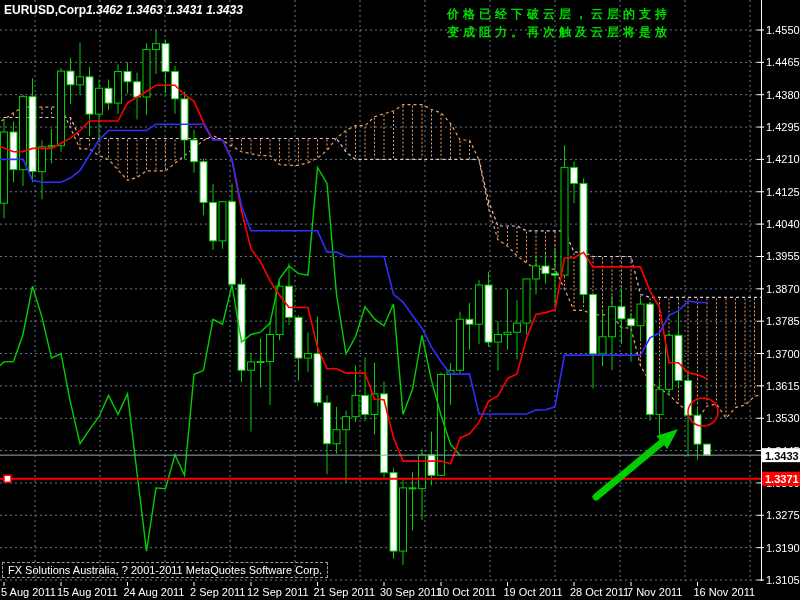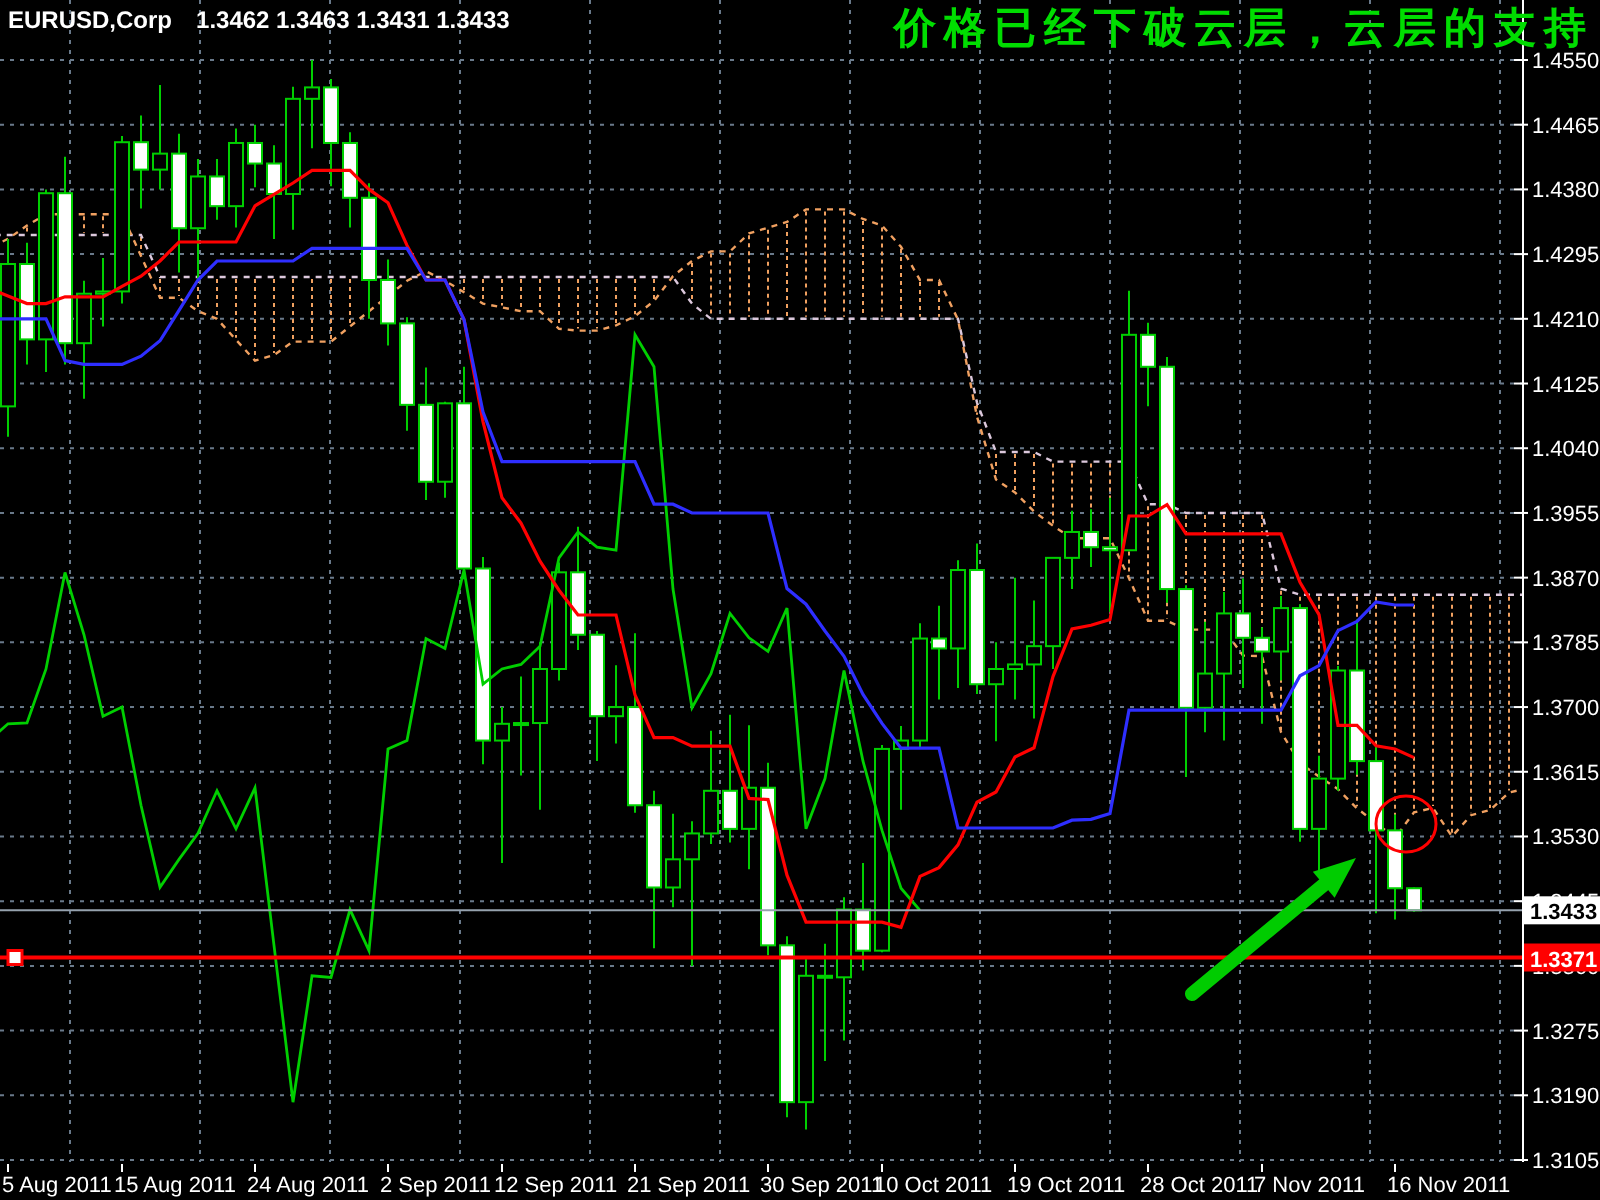--- a/index.html
+++ b/index.html
@@ -1,23 +1,23 @@
 <!DOCTYPE html>
 <html><head>
 <meta charset="utf-8">
 <style>
   html,body{margin:0;padding:0;background:#222;}
   .stage{position:relative;width:800px;height:600px;background:#000;overflow:hidden;
          font-family:"Liberation Sans",sans-serif;}
   svg{position:absolute;left:0;top:0;}
   .title{position:absolute;left:4px;top:3px;color:#ffffff;font-size:12px;font-weight:bold;
          white-space:nowrap;z-index:5;}
-  .title .quotes{margin-left:12px;}
+  .title .quotes{font-style:italic;}
   .annotation{position:absolute;left:447px;top:5px;color:#00dd00;font-weight:bold;
-              font-size:21px;line-height:18px;letter-spacing:4px;z-index:5;
+              font-size:12px;line-height:18px;letter-spacing:4px;z-index:5;
               font-family:"DejaVu Sans",sans-serif;white-space:nowrap;}
   .copyright{position:absolute;left:2px;top:562px;color:#ffffff;font-size:11px;
              border:1px dashed #93a1af;padding:1px 5px;z-index:5;white-space:nowrap;}
 </style>
 </head>
 <body>
 
 <div class="stage">
   <svg id="chart-svg" width="800" height="600" viewBox="0 0 800 600">
       <defs>
@@ -380,15 +380,17 @@
         <text x="693.5" y="596" fill="#ffffff" font-size="11" font-family="&quot;Liberation Sans&quot;,sans-serif">16 Nov 2011</text>
       </g>
     </svg>
 
   <div class="title">
     <span>EURUSD,Corp</span><span class="quotes">1.3462 1.3463 1.3431 1.3433</span>
   </div>
 
   <div class="annotation">
     <div>价格已经下破云层，云层的支持</div>
+    <div>变成阻力。再次触及云层将是放</div>
   </div>
 
+  <div class="copyright">FX Solutions Australia, ? 2001-2011 MetaQuotes Software Corp.</div>
 </div>
 
 </body></html>

